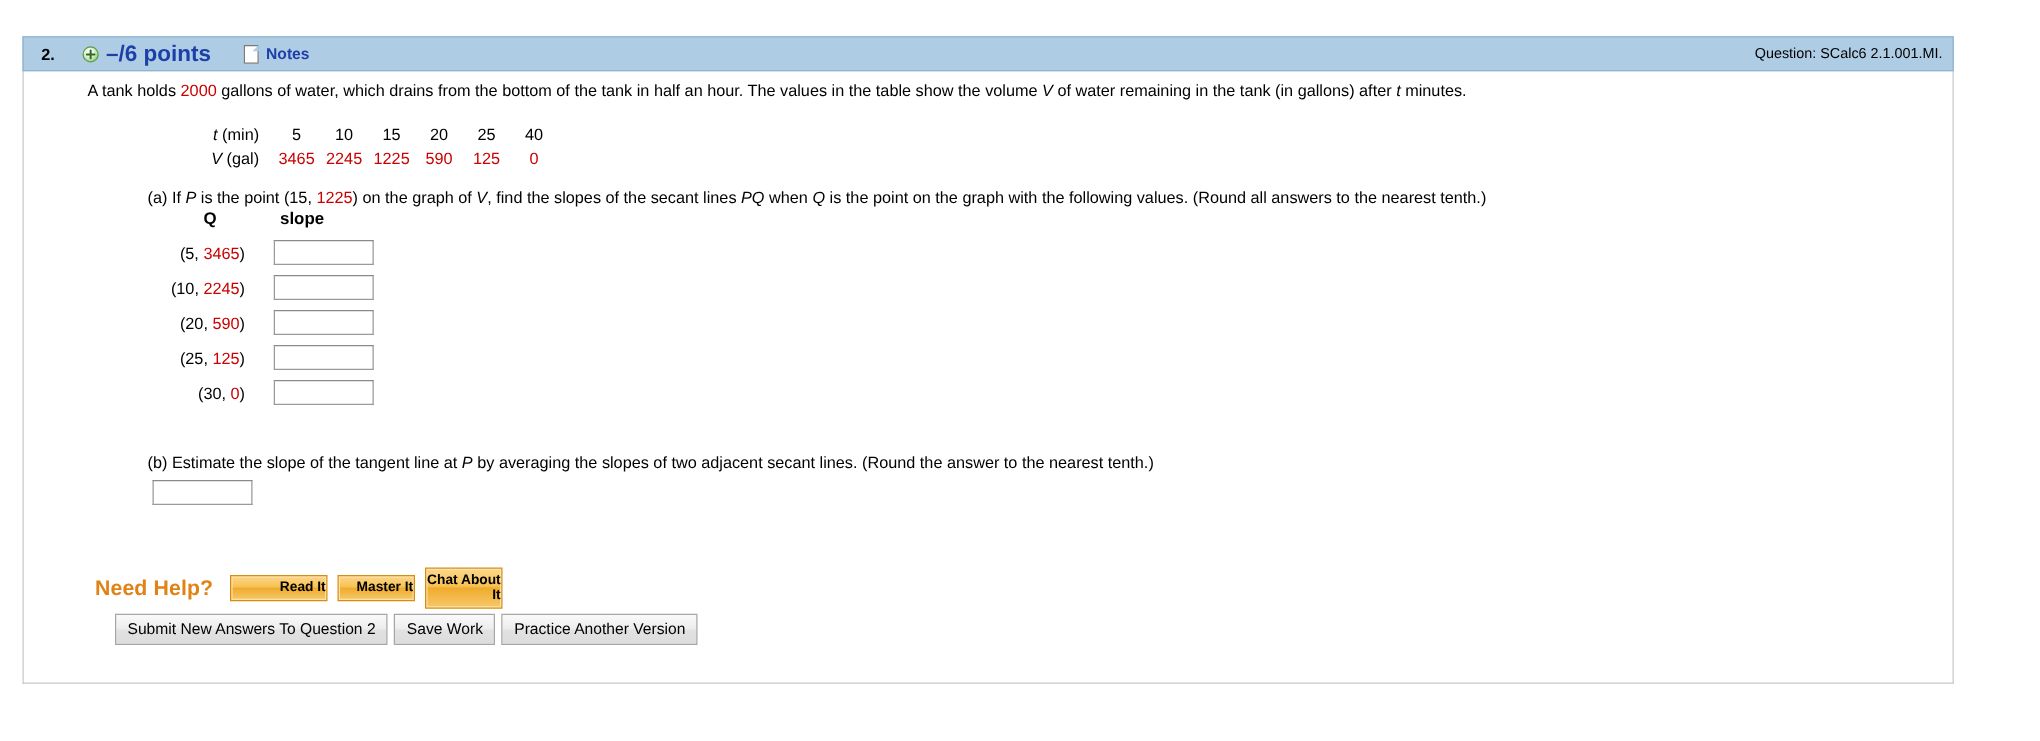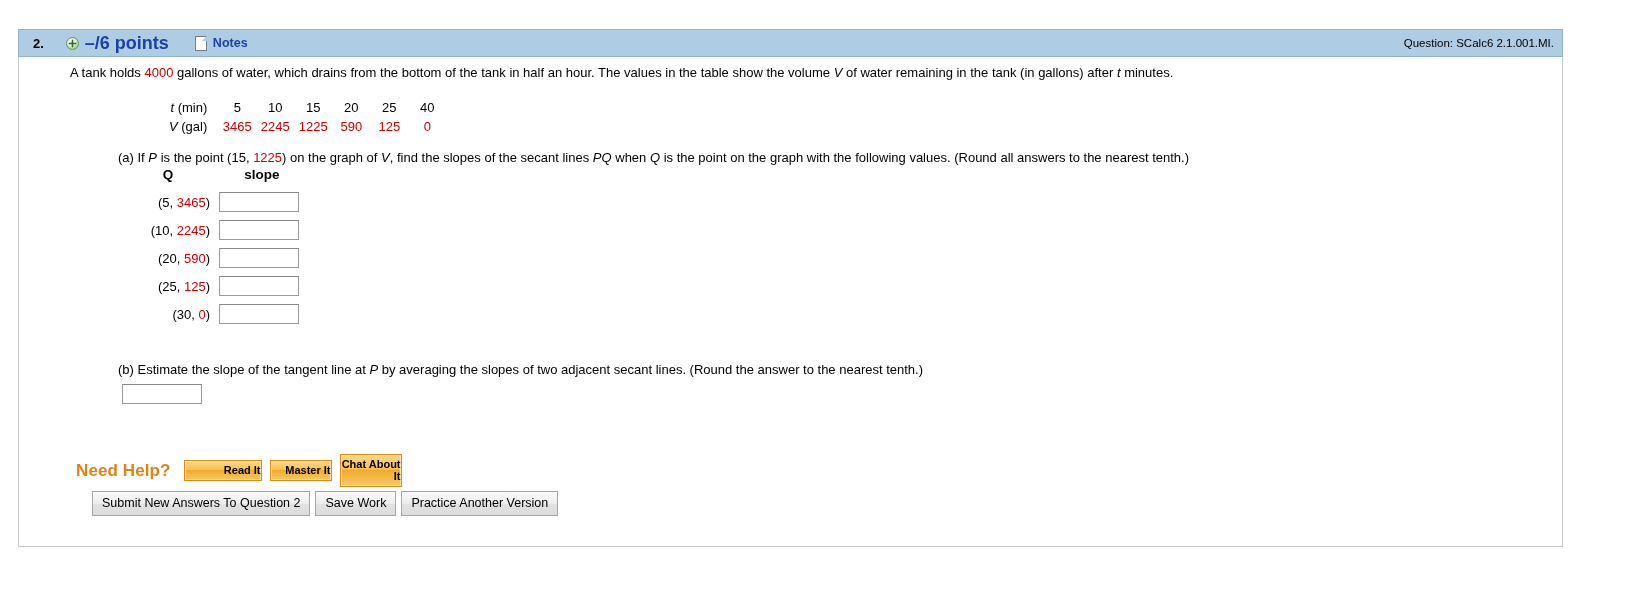--- a/index.html
+++ b/index.html
@@ -165,24 +165,24 @@
     top: 138px;
     border-collapse: collapse;
     font-size: 13px;
   }
   .qs-table th {
     font-weight: bold;
     font-size: 13.5px;
     padding: 0 0 6px 0;
   }
   .qs-table th.q-h { width: 100px; text-align: center; }
-  .qs-table th.s-h { text-align: center; padding-left: 6px;}
+  .qs-table th.s-h { text-align: left; padding-left: 6px;}
   .qs-table td.q-c {
     text-align: right;
-    padding-right: 8px;
+    padding-right: 22px;
     white-space: nowrap;
     height: 26px;
     vertical-align: middle;
   }
   .qs-table td.s-c {
     vertical-align: middle;
     height: 26px;
   }
 
   input.answer-box {
@@ -267,21 +267,21 @@
 </head>
 <body>
 
 <div class="page">
 
   <div class="question-panel">
 
     <div class="content">
 
       <div class="stem">
-        <span>A tank holds </span><span class="val">4000</span><span> gallons of water, which drains from the bottom of the tank in half an hour. The values in the table show the volume </span><span class="ital">V</span><span> of water remaining in the tank (in gallons) after </span><span class="ital">t</span><span> minutes.</span>
+        <span>A tank holds </span><span class="val">2000</span><span> gallons of water, which drains from the bottom of the tank in half an hour. The values in the table show the volume </span><span class="ital">V</span><span> of water remaining in the tank (in gallons) after </span><span class="ital">t</span><span> minutes.</span>
       </div>
 
       <table class="data-table">
         <tbody>
             <tr class="trow">
           <td class="rowhead"><span class="ital">t</span><span> (min)</span></td>
           <td class="c">5</td>
           <td class="c">10</td>
           <td class="c">15</td>
           <td class="c">20</td>

